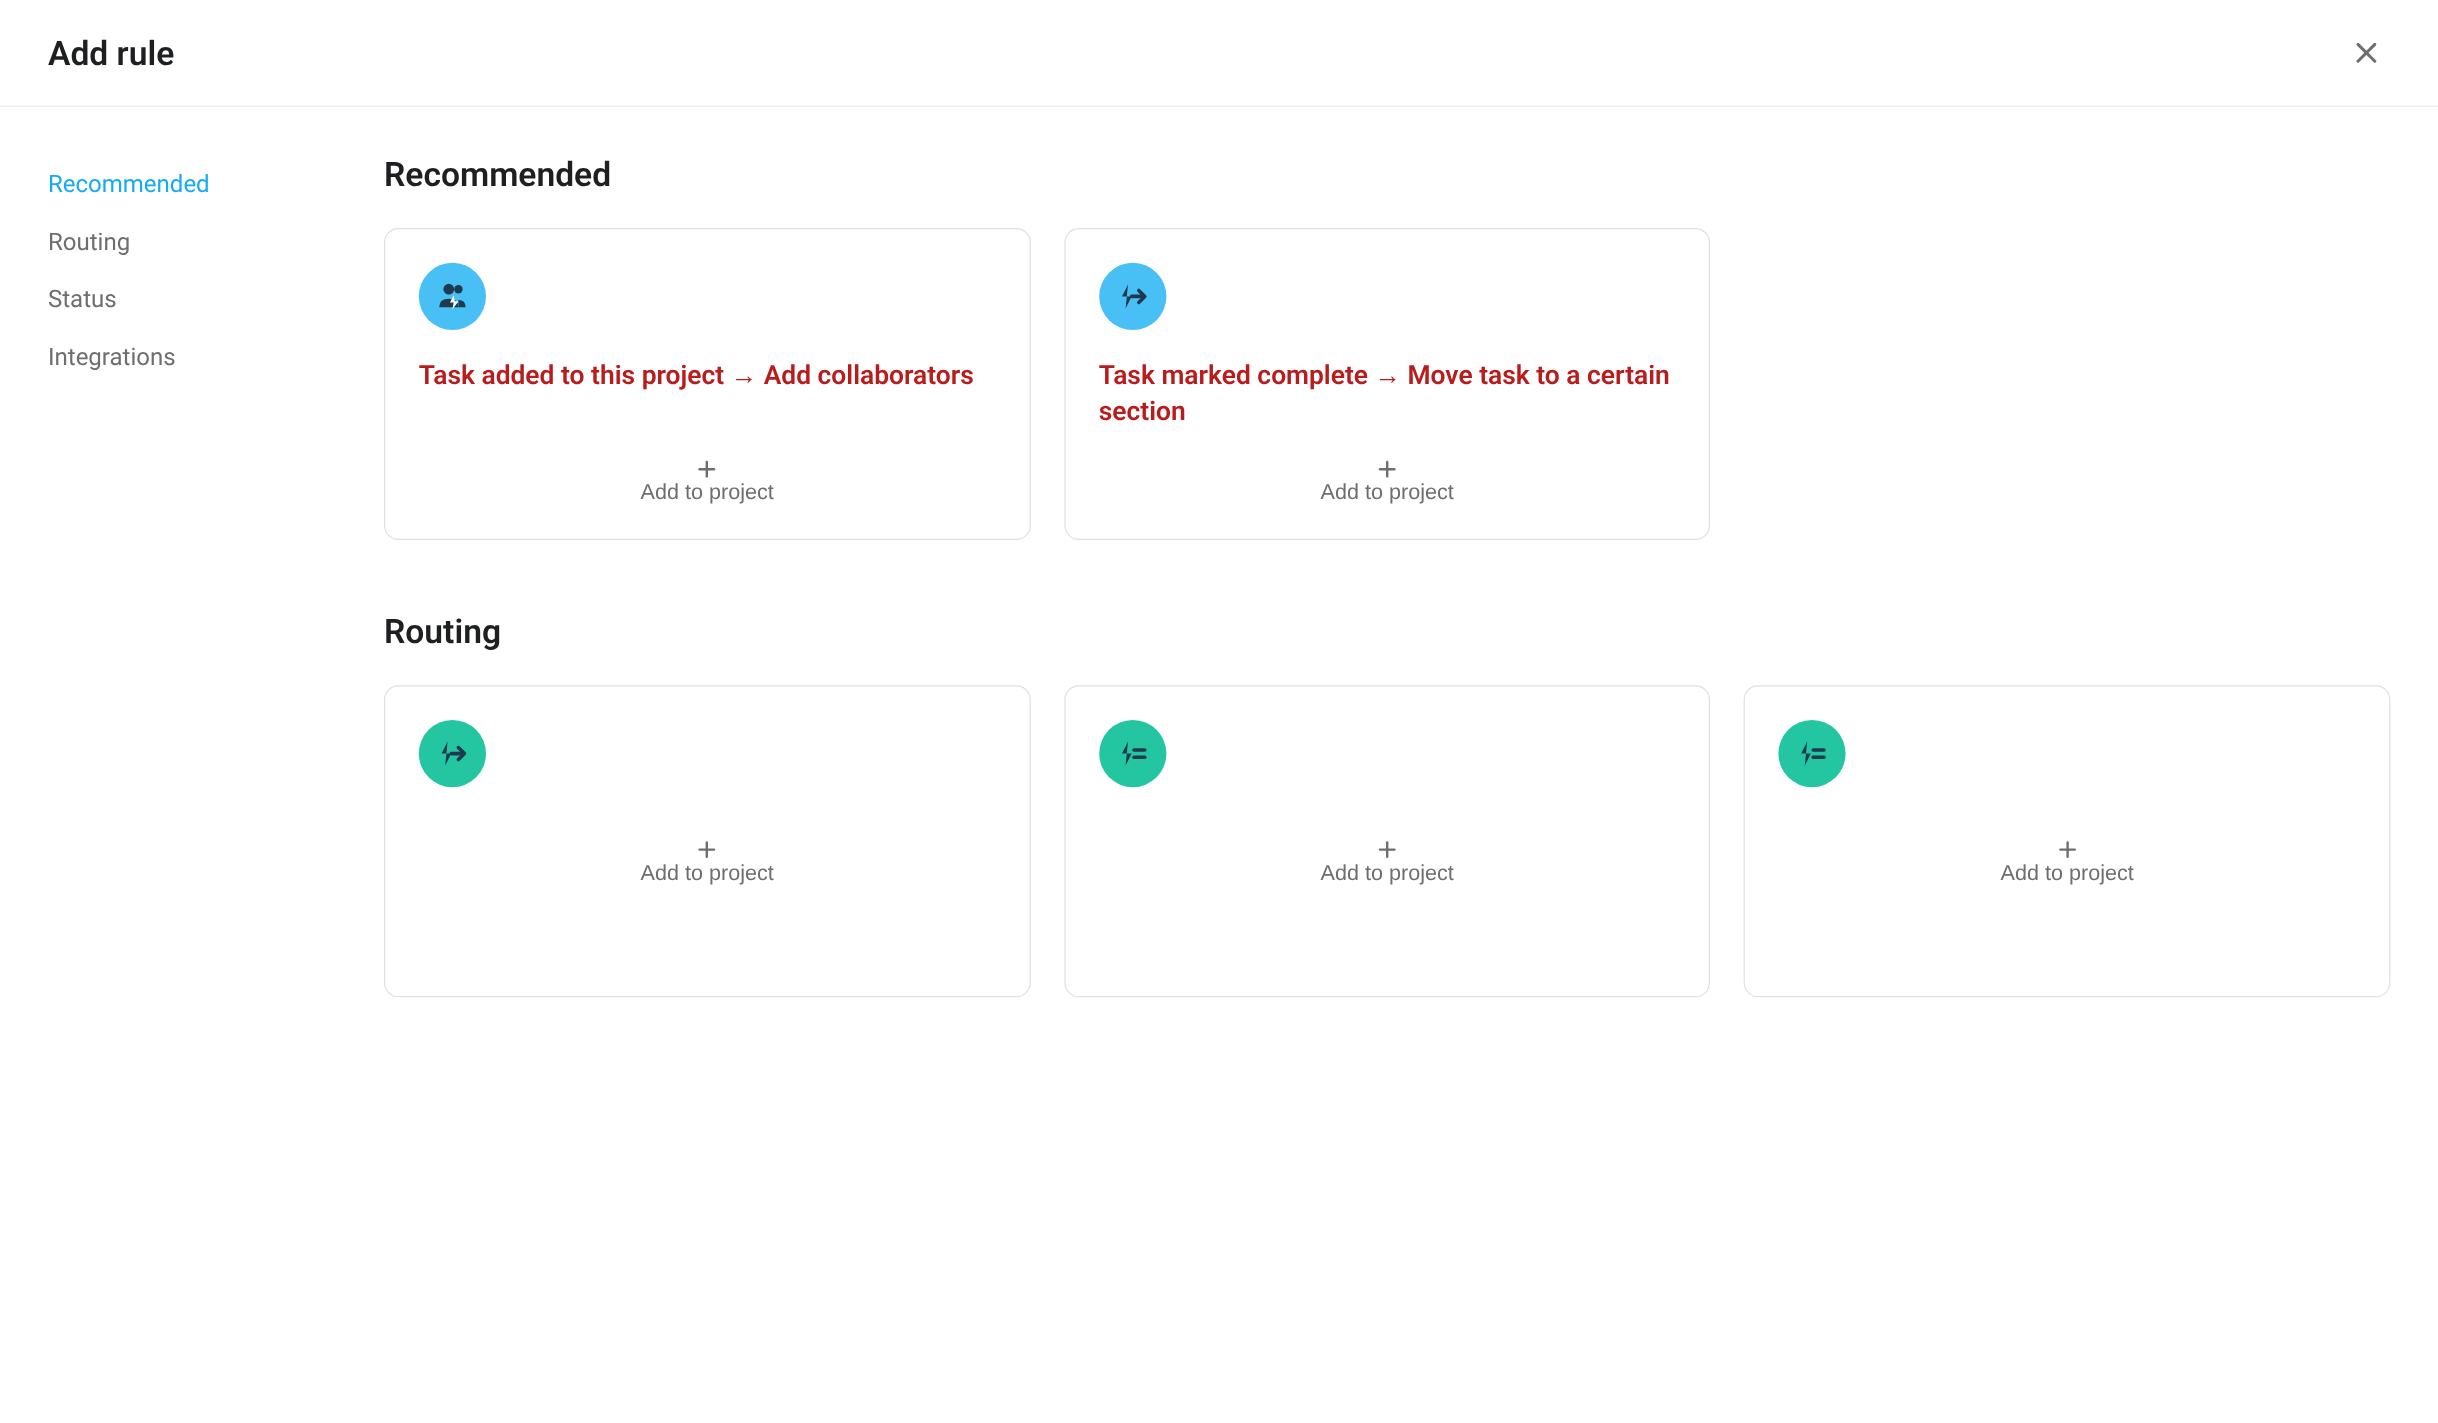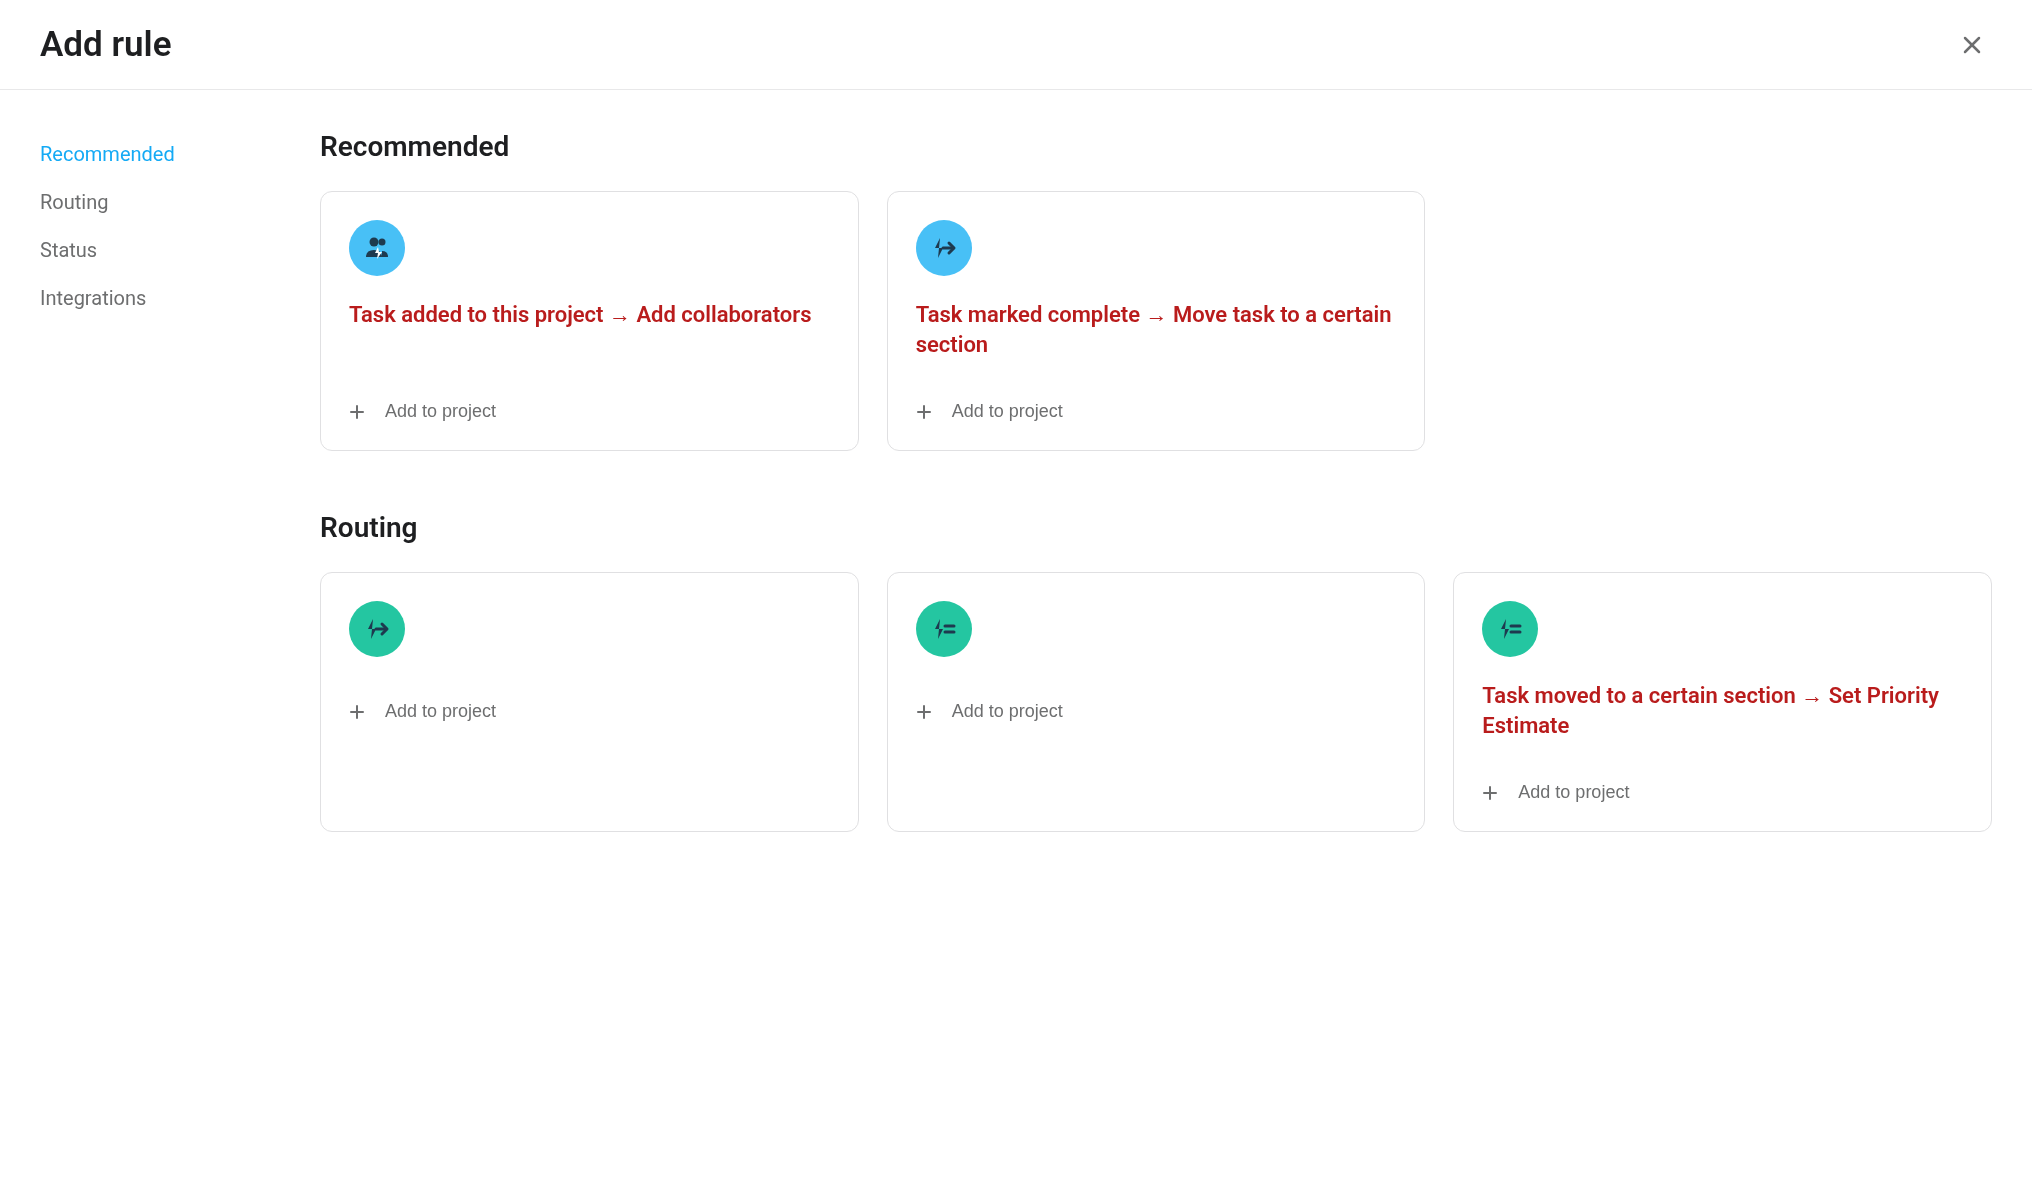--- a/index.html
+++ b/index.html
@@ -13,21 +13,21 @@
       color: #1e1f21;
     }
     .header {
       display: flex;
       align-items: center;
       justify-content: space-between;
       padding: 24px 40px;
       border-bottom: 1px solid #e8e8e9;
     }
     .header-title {
-      font-size: 35px;
+      font-size: 28px;
       font-weight: 600;
       color: #1e1f21;
     }
     .close-btn {
       background: none;
       border: none;
       cursor: pointer;
       padding: 8px;
       color: #6d6e6f;
       display: flex;
@@ -120,28 +120,29 @@
     .card-title {
       font-size: 22px;
       font-weight: 600;
       color: #b91c1c;
       line-height: 1.35;
       flex: 1;
     }
     .card-action {
       display: flex;
       align-items: center;
-      gap: 20px;
+      gap: 1px;
       color: #6d6e6f;
       font-size: 18px;
       margin-top: 20px;
       cursor: pointer;
       background: none;
       border: none;
       padding: 0;
+      flex-direction: column;
     }
     .card-action svg {
       width: 16px;
       height: 16px;
     }
   </style>
 </head>
 <body>
 
 <div class="header">
@@ -257,21 +258,20 @@
         </div>
 
         <div class="card">
           <div class="card-icon teal">
             <svg width="30" height="30" viewBox="0 0 30 30">
               <path d="M11 5 L6 15 L10 15 L9 25 L14 15 L10 15 Z" fill="#1e3a4f"></path>
               <line x1="16" y1="12" x2="25" y2="12" stroke="#1e3a4f" stroke-width="3" stroke-linecap="round"></line>
               <line x1="16" y1="18" x2="25" y2="18" stroke="#1e3a4f" stroke-width="3" stroke-linecap="round"></line>
             </svg>
           </div>
-          <div class="card-title">Task moved to a certain section → Set Priority Estimate</div>
           <button class="card-action">
             <svg viewBox="0 0 16 16" fill="none" stroke="#6d6e6f" stroke-width="2" stroke-linecap="round">
               <line x1="8" y1="2" x2="8" y2="14"></line>
               <line x1="2" y1="8" x2="14" y2="8"></line>
             </svg>
             <span>Add to project</span>
           </button>
         </div>
 
       </div>

